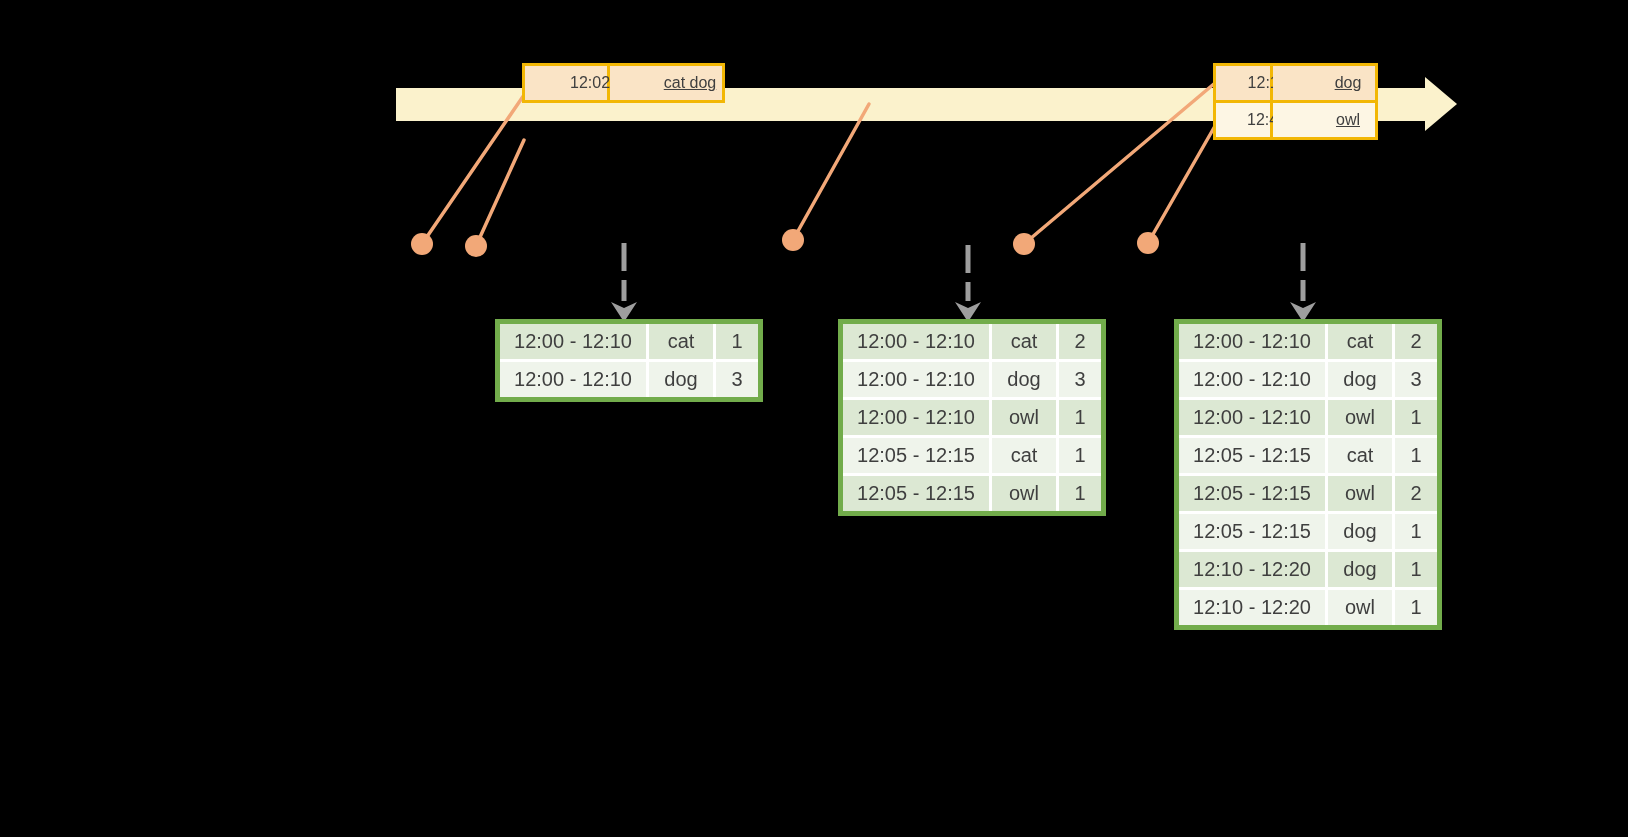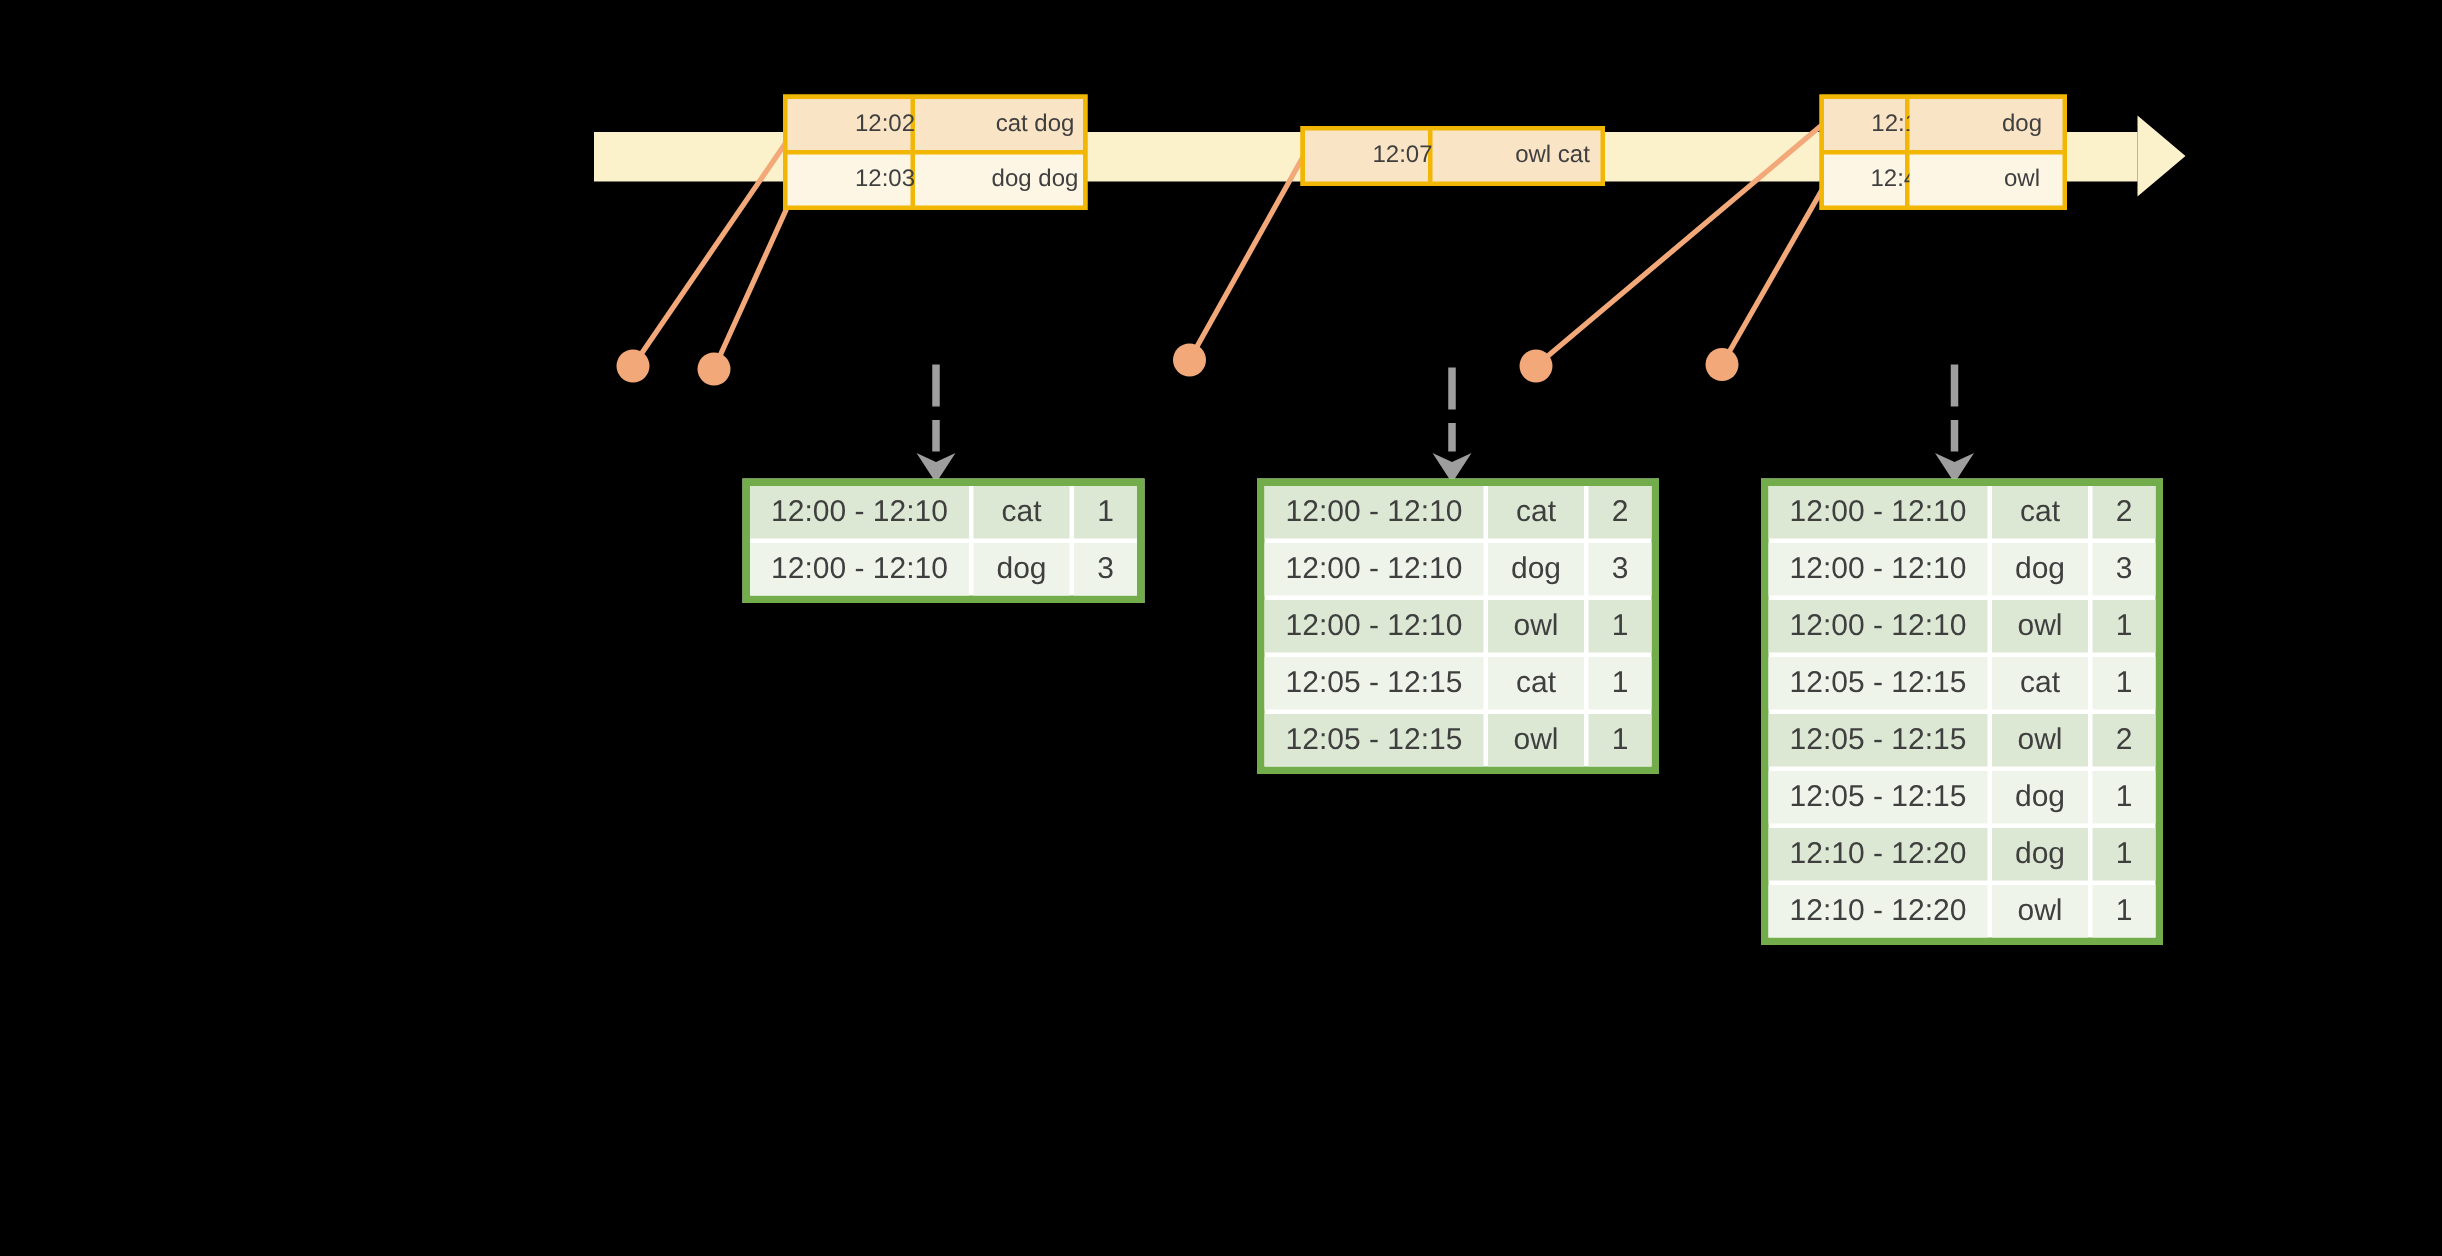--- a/index.html
+++ b/index.html
@@ -38,21 +38,21 @@
   .dtable { position: absolute; z-index: 3; display: flex; flex-direction: column; }
   .trow { display: flex; }
   .tcell { display: flex; align-items: center; justify-content: center; }
   
   .etable { border: 3px solid var(--event-border, #F2B705); background: var(--event-border, #F2B705); gap: 3px; }
   .etable .trow { gap: 3px; height: 34px; }
   .etable .trow:nth-child(odd) .tcell { background: var(--event-row-odd, #FAE4C6); }
   .etable .trow:nth-child(even) .tcell { background: var(--event-row-even, #FDF6E4); }
   .etable .tcell { font-size: 16px; padding-left: 48px; }
   .etable .col-time { width: 82px; }
-  .etable .col-words { width: 112px; }
+  .etable .col-words { width: 112px; text-decoration: underline; }
   .etable.small .col-time { width: 54px; }
   .etable.small .col-words { width: 102px; }
   .etable-1 { left: 522px; top: 63px; }
   .etable-2 { left: 867px; top: 84px; }
   .etable-3 { left: 1213px; top: 63px; }
   
   .gtable { border: 5px solid var(--result-border, #72AC4B); background: var(--cell-divider, #FFFFFF); gap: 3px; }
   .gtable .trow { gap: 3px; height: 35px; }
   .gtable .trow:nth-child(odd) .tcell { background: var(--result-row-odd, #DCE8D3); }
   .gtable .trow:nth-child(even) .tcell { background: var(--result-row-even, #EFF4EB); }
@@ -90,30 +90,20 @@
     <line class="trigger-line" x1="968" y1="245" x2="968" y2="301"></line>
     <path class="trigger-head" d="M 955 302 L 968 322 L 981 302 L 968 308 Z"></path>
     <line class="trigger-line" x1="1303" y1="243" x2="1303" y2="301"></line>
     <path class="trigger-head" d="M 1290 302 L 1303 322 L 1316 302 L 1303 308 Z"></path>
   </svg>
 
   <div class="dtable etable etable-1">
       <div class="trow">
         <div class="tcell col-time">12:02</div>
         <div class="tcell col-words">cat dog</div>
-      </div>
-      <div class="trow">
-        <div class="tcell col-time">12:03</div>
-        <div class="tcell col-words">dog dog</div>
-      </div>
-    </div>
-  <div class="dtable etable etable-2">
-      <div class="trow">
-        <div class="tcell col-time">12:07</div>
-        <div class="tcell col-words">owl cat</div>
       </div>
     </div>
   <div class="dtable etable small etable-3">
       <div class="trow">
         <div class="tcell col-time">12:11</div>
         <div class="tcell col-words">dog</div>
       </div>
       <div class="trow">
         <div class="tcell col-time">12:43</div>
         <div class="tcell col-words">owl</div>

